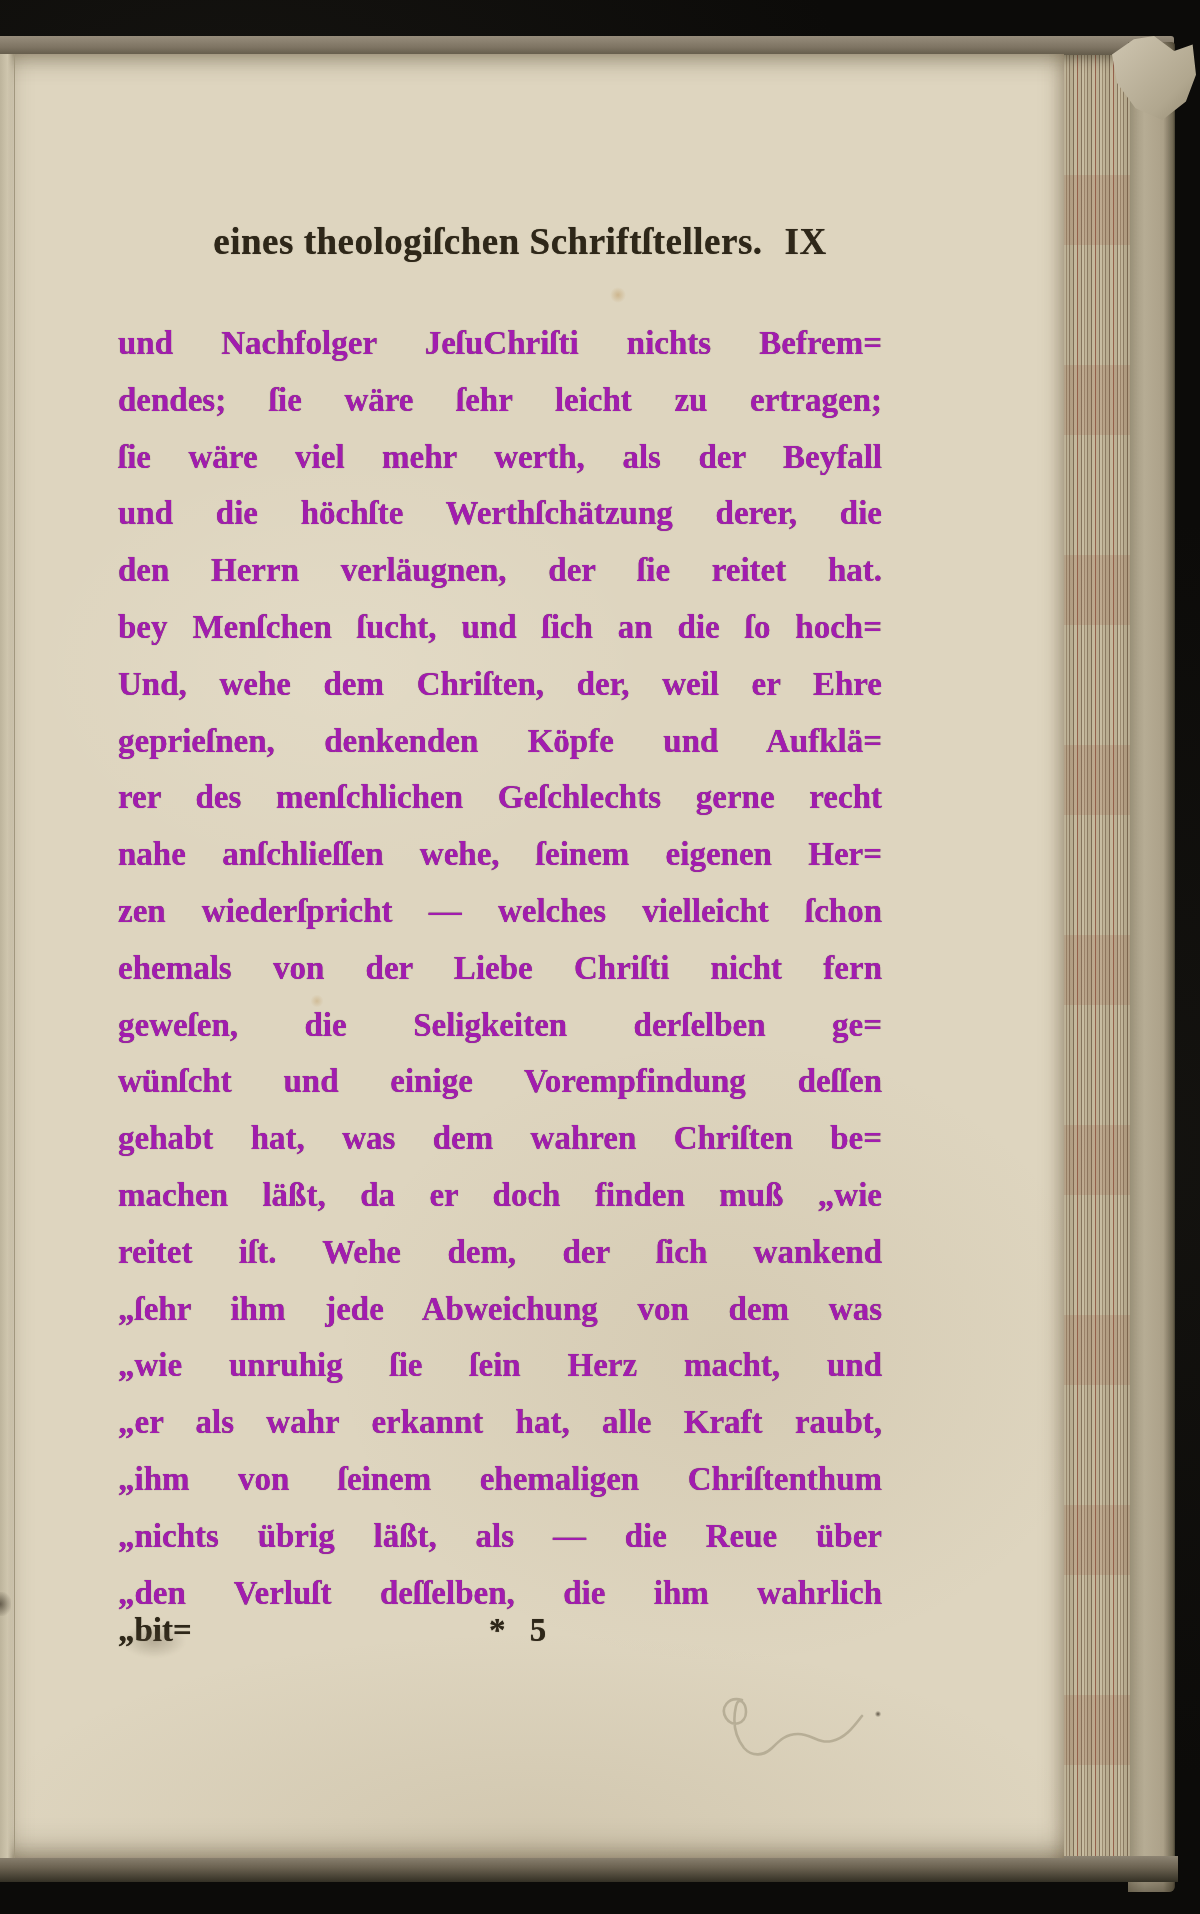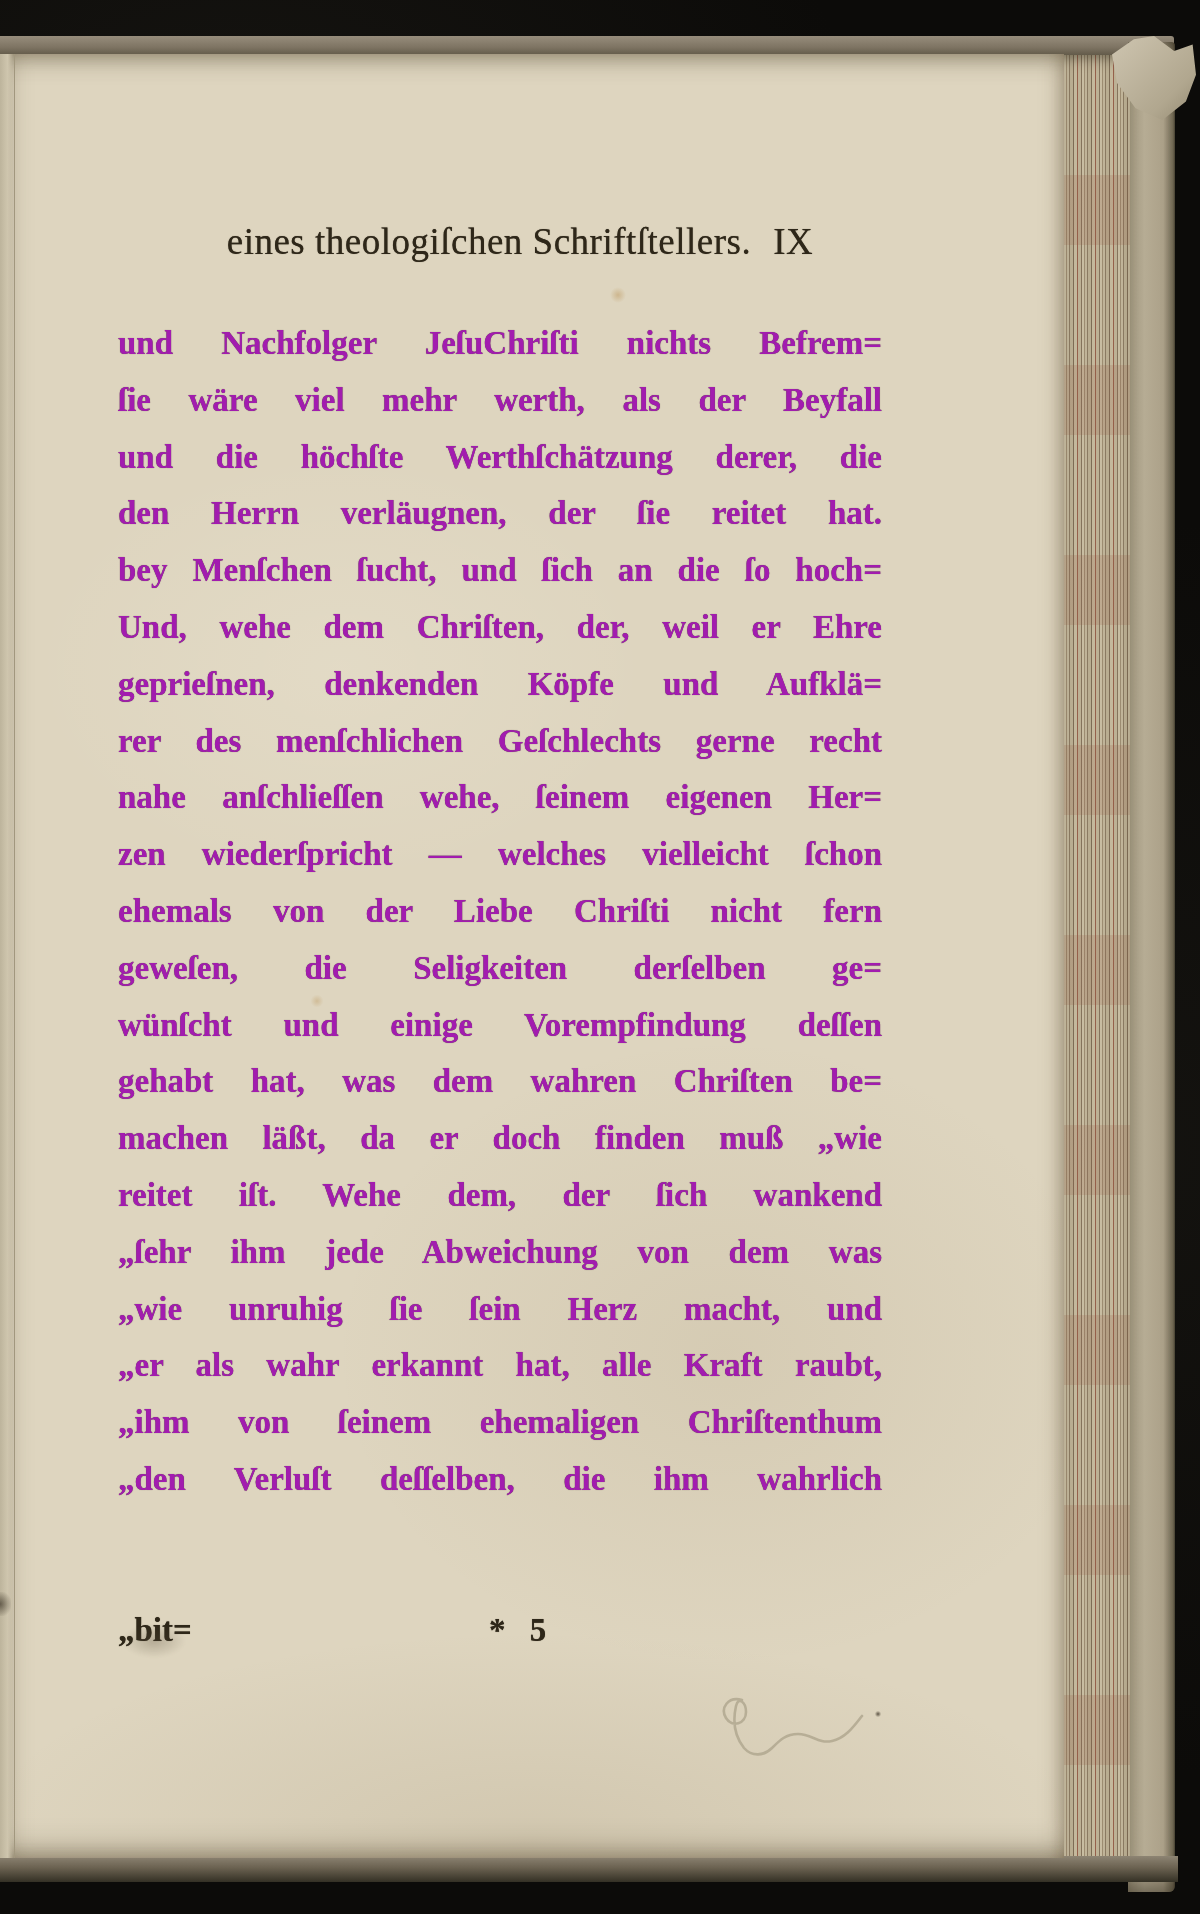--- a/index.html
+++ b/index.html
@@ -74,21 +74,21 @@
     border-right:1px solid rgba(110,95,70,.35);
   }
   .edge-nick {
     position:absolute; left:0; top:1538px; width:11px; height:24px;
     background:radial-gradient(ellipse at left center, rgba(42,34,22,.6), rgba(42,34,22,0) 78%);
   }
 
   
   .running-header {
     position:absolute; left:130px; top:166px; width:780px;
-    text-align:center; font-size:37px; font-weight:normal; color:#2e2719;
+    text-align:center; font-size:37px; font-weight:bold; color:#2e2719;
     letter-spacing:.5px; text-shadow:0 0 .7px rgba(46,39,25,.85);
   }
   .running-header .pagenum { margin-left:22px; }
 
   .text-block {
     position:absolute; left:118px; top:261px; width:764px; color:#a21caf;
     text-shadow:0 0 .7px rgba(46,39,25,.85);
   }
   .line {
     height:56.8px; line-height:56.8px; font-size:33px; font-weight:bold;
@@ -127,39 +127,41 @@
   <div class="page">
     <div class="gutter-shade"></div>
     <div class="edge-nick"></div>
 
     <div class="running-header">
       <span>eines theologiſchen Schriftſtellers.</span><span class="pagenum">IX</span>
     </div>
 
     <div class="text-block">
       <div class="line">und Nachfolger JeſuChriſti nichts Befrem=</div>
+      <div class="line">dendes; ſie wäre ſehr leicht zu ertragen;</div>
       <div class="line">ſie wäre viel mehr werth, als der Beyfall</div>
       <div class="line">und die höchſte Werthſchätzung derer, die</div>
       <div class="line">den Herrn verläugnen, der ſie reitet hat.</div>
       <div class="line">bey Menſchen ſucht, und ſich an die ſo hoch=</div>
       <div class="line">Und, wehe dem Chriſten, der, weil er Ehre</div>
       <div class="line">geprieſnen, denkenden Köpfe und Aufklä=</div>
       <div class="line">rer des menſchlichen Geſchlechts gerne recht</div>
       <div class="line">nahe anſchlieſſen wehe, ſeinem eigenen Her=</div>
       <div class="line">zen wiederſpricht — welches vielleicht ſchon</div>
       <div class="line">ehemals von der Liebe Chriſti nicht fern</div>
       <div class="line">geweſen, die Seligkeiten derſelben ge=</div>
       <div class="line">wünſcht und einige Vorempfindung deſſen</div>
       <div class="line">gehabt hat, was dem wahren Chriſten be=</div>
       <div class="line">machen läßt, da er doch finden muß „wie</div>
       <div class="line">reitet iſt.  Wehe dem, der ſich wankend</div>
       <div class="line">„ſehr ihm jede Abweichung von dem was</div>
       <div class="line">„wie unruhig ſie ſein Herz macht, und</div>
       <div class="line">„er als wahr erkannt hat, alle Kraft raubt,</div>
       <div class="line">„ihm von ſeinem ehemaligen Chriſtenthum</div>
+      <div class="line">„nichts übrig läßt, als — die Reue über</div>
       <div class="line">„den Verluſt deſſelben, die ihm wahrlich</div>
     </div>
 
     <div class="signature-mark">* 5</div>
     <div class="catchword">„bit=</div>
 
     <div class="ink-smudge"></div>
 
     <svg class="pencil-squiggle" width="160" height="90" viewBox="0 0 160 90">
       <path d="M 30 14 C 16 10 8 22 14 32 C 20 42 34 38 34 26 C 34 16 26 10 24 20 C 20 38 24 52 32 62

